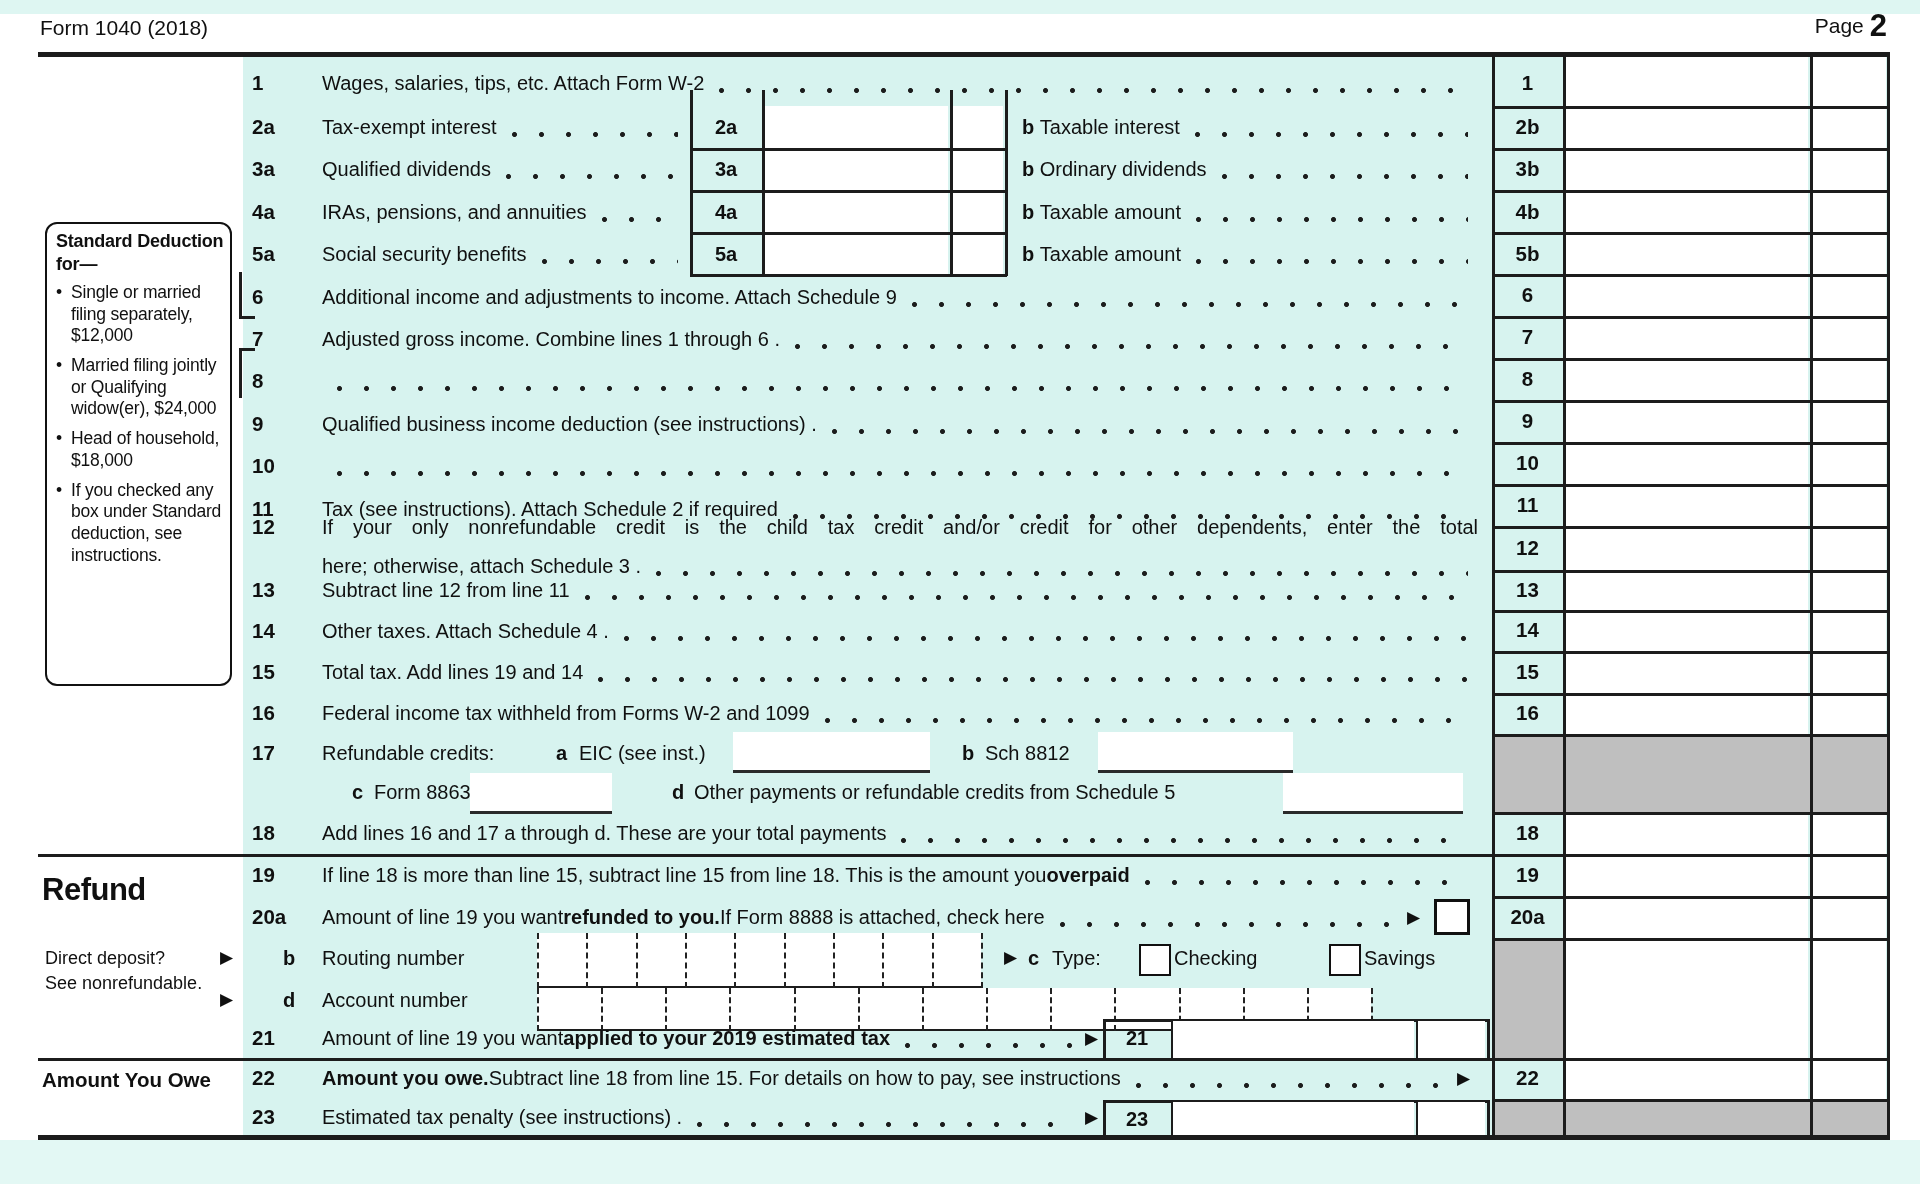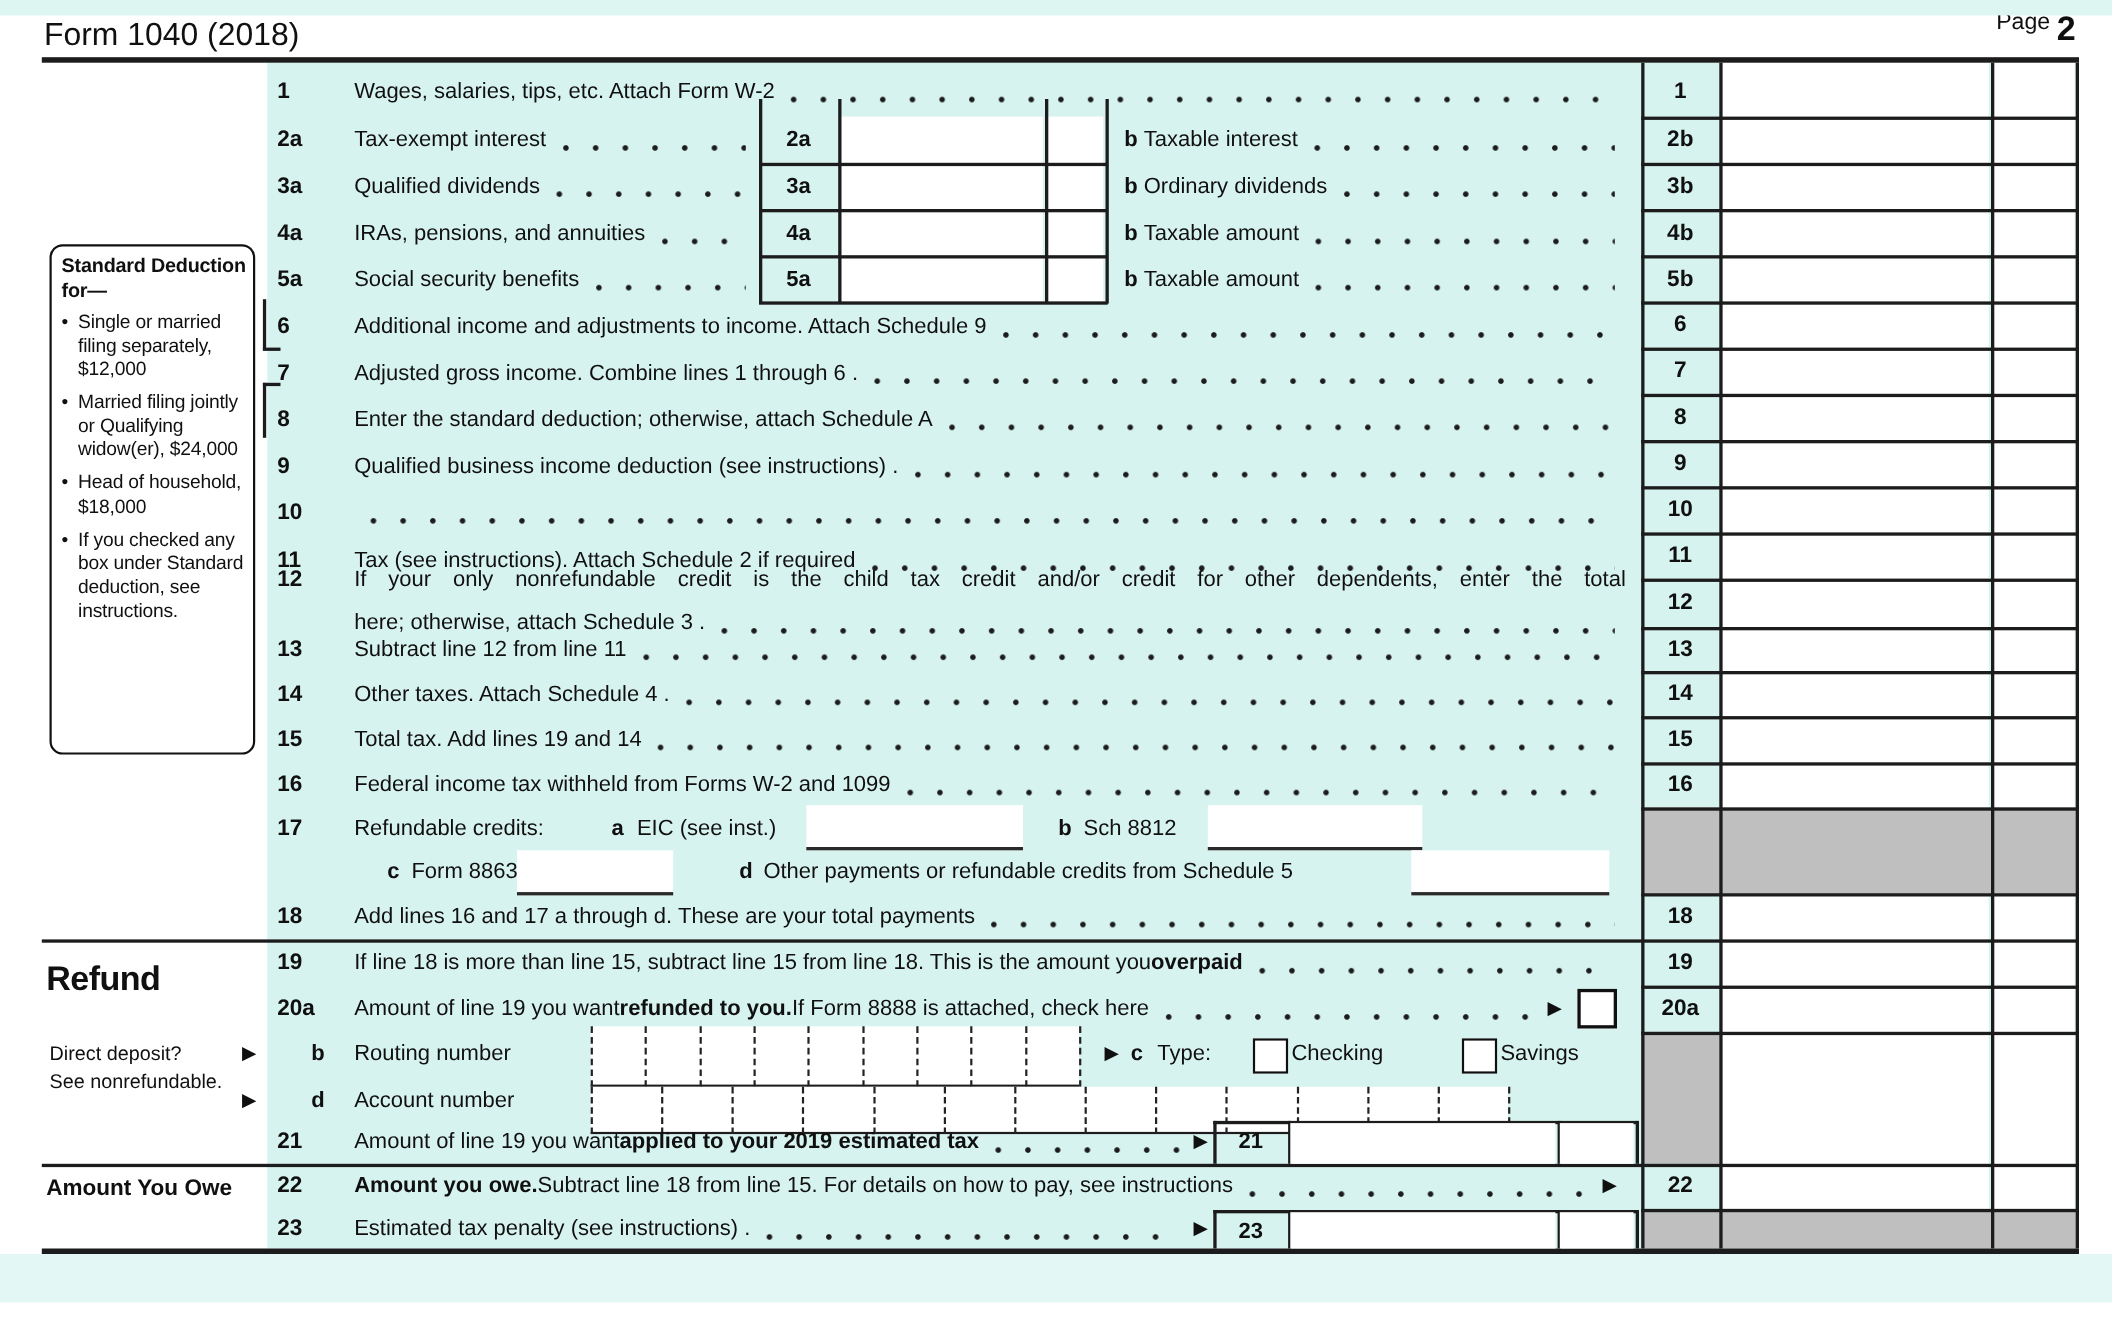--- a/index.html
+++ b/index.html
@@ -12,22 +12,22 @@
   .row .num{flex:0 0 70px;font-weight:700;font-size:20.5px;}
   .b{font-weight:700;}
   .leader{flex:1 1 auto;align-self:flex-end;height:7px;margin:0 10px 7px 14px;
     background-image:radial-gradient(circle at 3.5px 3.5px,#1c1c1c 2.1px,transparent 2.9px);
     background-repeat:repeat-x;background-size:27px 7px;}
   .arrowR{flex:0 0 auto;font-size:17px;margin-left:2px;}
   .t{position:absolute;font-size:20px;line-height:34px;height:34px;white-space:nowrap;}
   .rn{position:absolute;left:1492px;width:71px;text-align:center;font-weight:700;font-size:20.5px;line-height:34px;height:34px;}
   .chk{position:absolute;width:28px;height:28px;background:#fff;border:2.5px solid #101010;}
   .just{text-align:justify;text-align-last:justify;}
-  #hdr-left{position:absolute;left:40px;top:16px;font-size:29px;}
-  #hdr-right{position:absolute;right:33px;top:8px;display:flex;align-items:flex-start;margin-left:16px;}
+  #hdr-left{position:absolute;left:40px;top:16px;font-size:21px;}
+  #hdr-right{position:absolute;right:33px;top:8px;display:flex;align-items:center;margin-left:16px;}
   #hdr-right .pw{font-size:21px;margin-right:6px;}
   #hdr-right .pn{font-size:31px;font-weight:700;}
   #std-box{position:absolute;left:45px;top:222px;width:187px;height:464px;background:#fff;
     border:2.5px solid #111;border-radius:12px;box-sizing:border-box;padding:6px 4px 6px 9px;}
   #std-box .ttl{font-weight:700;font-size:18px;line-height:1.25;letter-spacing:-0.2px;}
   #std-box ul{list-style:none;margin:7px 0 0 0;padding:0;}
   #std-box li{display:flex;margin-bottom:8px;font-size:17.5px;line-height:1.24;letter-spacing:-0.2px;}
   #std-box .blt{flex:0 0 15px;}
   #refund-label{position:absolute;left:42px;top:872px;font-size:31px;font-weight:700;letter-spacing:-0.5px;}
   #dd1{position:absolute;left:45px;top:948px;font-size:18px;}
@@ -201,21 +201,20 @@
       <span>Additional income and adjustments to income. Attach Schedule 9</span>
       <div class="leader"></div>
     </div>
     <div class="row" style="left: 252px; top: 321px; width: 1226px;">
       <span class="num">7</span>
       <span>Adjusted gross income. Combine lines 1 through 6 .</span>
       <div class="leader"></div>
     </div>
     <div class="row" style="left: 252px; top: 363px; width: 1226px;">
       <span class="num">8</span>
-      <span>Enter the standard deduction; otherwise, attach Schedule A</span>
       <div class="leader"></div>
     </div>
     <div class="row" style="left: 252px; top: 406px; width: 1226px;">
       <span class="num">9</span>
       <span>Qualified business income deduction (see instructions) .</span>
       <div class="leader"></div>
     </div>
     <div class="row" style="left: 252px; top: 448px; width: 1226px;">
       <span class="num">10</span>
       <div class="leader"></div>

